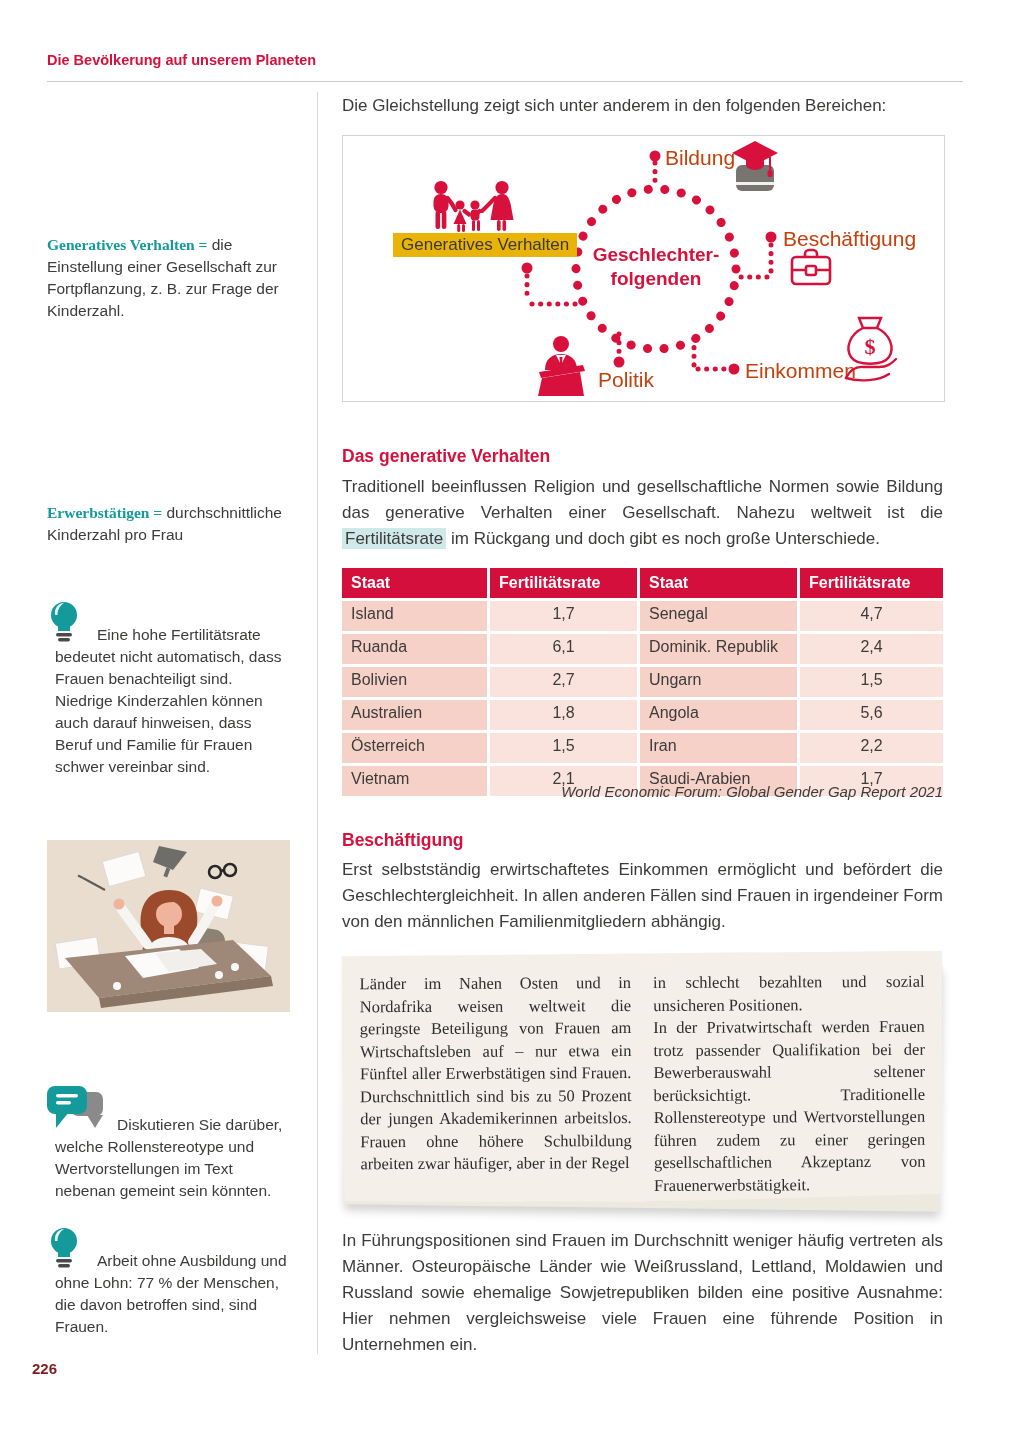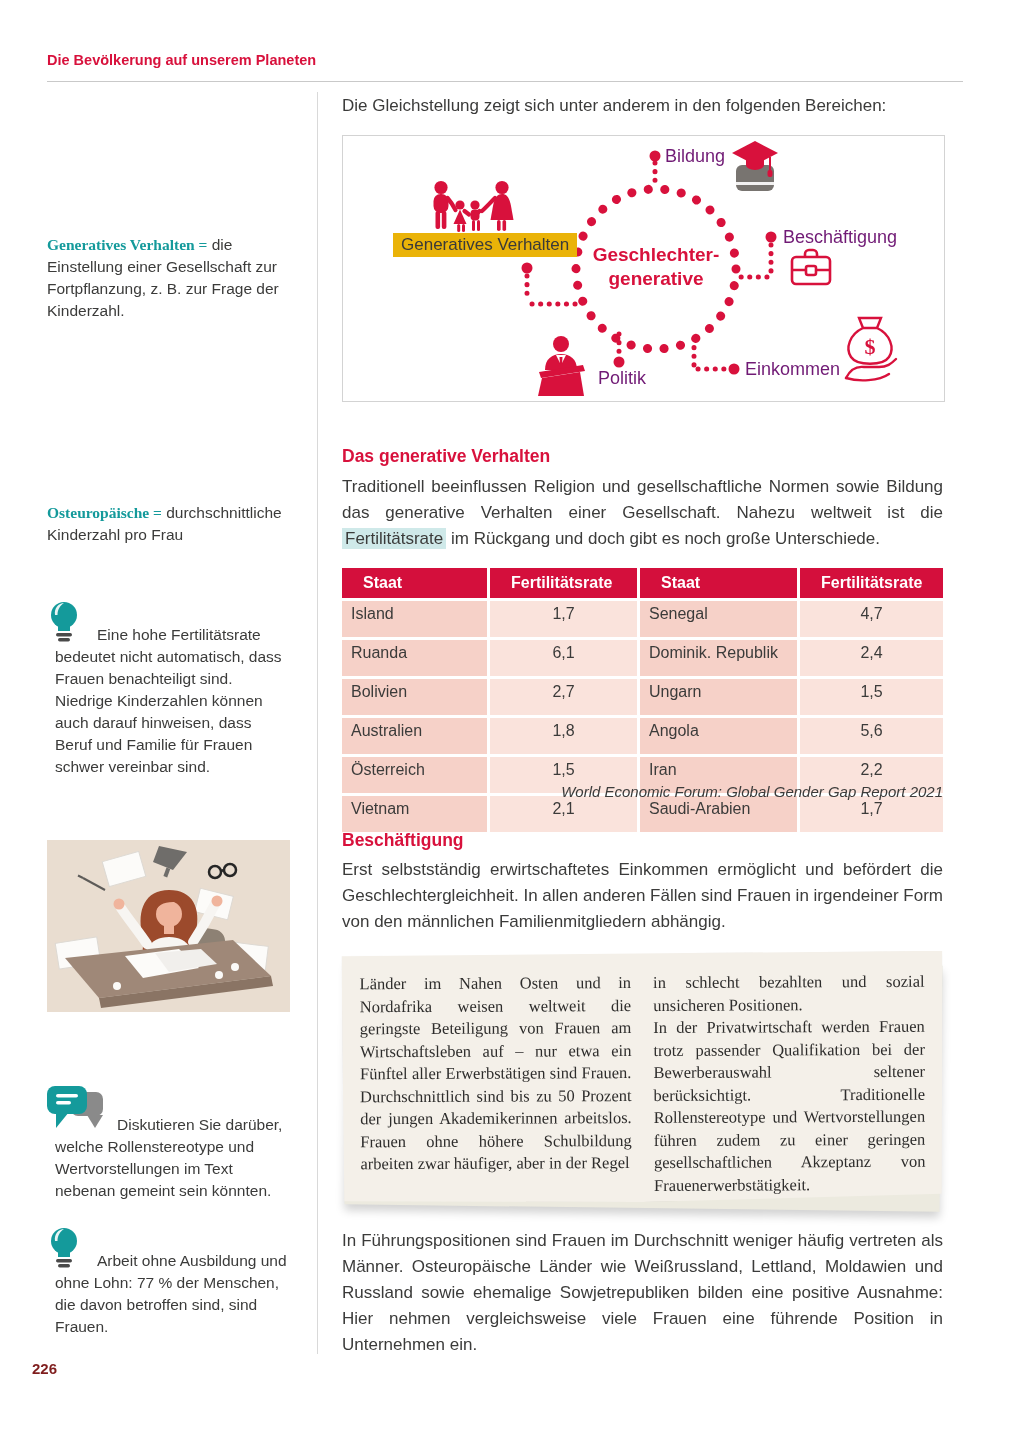--- a/index.html
+++ b/index.html
@@ -23,31 +23,31 @@
 
   
   .mn{left:342px;width:601px;}
   .intro{top:93px;font-size:17px;}
   h2.red{margin:0;font-size:17.5px;font-weight:700;color:#d8113c;}
   .para{margin:0;font-size:17px;line-height:26px;text-align:justify;}
   .hl{background:#cfe9e9;padding:1px 3px;}
 
   
   .diagram{top:135px;height:265px;border:1px solid #d3d3d3;background:#fff;}
-  .dg-label{position:absolute;font-size:18px;color:#701a75;white-space:nowrap;}
+  .dg-label{position:absolute;font-size:21px;color:#c2410c;white-space:nowrap;}
   .gv-label{position:absolute;left:50px;top:97px;background:#eab308;padding:2px 8px;
             font-size:17px;color:#3a3a39;white-space:nowrap;}
   .center-label{position:absolute;left:223px;top:107px;width:180px;text-align:center;
                 color:#d8113c;font-weight:700;font-size:19px;line-height:24px;}
   .dg-icon{position:absolute;}
 
   
   .ftable{top:568px;display:grid;grid-template-columns:145px 147px 157px 143px;gap:3px;background:#fff;}
-  .th{height:30px;line-height:30px;background:#d40f3c;color:#fff;font-weight:700;font-size:16px;padding-left:21px;}
-  .tc{height:36px;line-height:25px;font-size:16px;color:#3b3b3a;}
+  .th{height:30px;line-height:30px;background:#d40f3c;color:#fff;font-weight:700;font-size:16px;padding-left:9px;}
+  .tc{height:30px;line-height:25px;font-size:16px;color:#3b3b3a;}
   .tc.name{background:#f6d1c8;padding-left:9px;}
   .tc.rate{background:#fae3dc;text-align:center;}
   .tsource{top:768px;font-size:15px;font-style:italic;text-align:right;color:#3b3b3a;}
 
   
   .paper-wrap{top:952px;height:250px;}
   .paper-behind{position:absolute;left:4px;top:10px;right:2px;bottom:-6px;background:#eceadf;
                 transform:rotate(.7deg);box-shadow:0 6px 10px rgba(0,0,0,.18);}
   .paper{position:absolute;inset:0;background:#f4f0e9;transform:rotate(-.25deg);
          box-shadow:0 2px 5px rgba(0,0,0,.12);display:flex;gap:22px;padding:20px 18px 14px 18px;
@@ -68,21 +68,21 @@
 
   <div class="abs running-head">Die Bevölkerung auf unserem Planeten</div>
   <div class="abs head-rule"></div>
   <div class="abs col-divider"></div>
 
   <div class="abs sb" style="top:234px;">
     <span class="term">Generatives Verhalten =</span><span> die Einstellung einer Gesellschaft zur Fortpflanzung, z. B. zur Frage der Kinderzahl.</span>
   </div>
 
   <div class="abs sb" style="top:502px;">
-    <span class="term">Osteuropäische =</span><span> durchschnittliche Kinderzahl pro Frau</span>
+    <span class="term">Erwerbstätigen =</span><span> durchschnittliche Kinderzahl pro Frau</span>
   </div>
 
   <div class="abs sb note" style="top:600px;">
     <span class="icon">
       <svg width="36" height="46" viewBox="0 0 36 46">
         <circle cx="17" cy="15" r="13" fill="#149a9b"></circle>
         <path d="M8,15 C7,8 11.5,3 17,3 C13,5.5 10.5,9.5 10.5,15 Z" fill="#ffffff" opacity=".9"></path>
         <rect x="11" y="26" width="12" height="5" fill="#149a9b"></rect>
         <rect x="9" y="33" width="16" height="3.4" rx="1.7" fill="#4a4a4a"></rect>
         <rect x="11" y="38" width="12" height="3.4" rx="1.7" fill="#4a4a4a"></rect>
@@ -183,21 +183,21 @@
         <circle cx="312" cy="20" r="5.5"></circle>
         <circle cx="428" cy="101" r="5.5"></circle>
         <circle cx="391" cy="233" r="5.5"></circle>
         <circle cx="276" cy="226" r="5.5"></circle>
         <circle cx="184" cy="132" r="5.5"></circle>
       </g>
     </svg>
 
     <div class="center-label">
       <span>Geschlechter-</span><br>
-      <span>generative</span>
+      <span>folgenden</span>
     </div>
 
     <div class="dg-label" style="left:322px;top:10px;">Bildung</div>
     <div class="dg-label" style="left:440px;top:91px;">Beschäftigung</div>
     <div class="dg-label" style="left:402px;top:223px;">Einkommen</div>
     <div class="dg-label" style="left:255px;top:232px;">Politik</div>
     <div class="gv-label">Generatives Verhalten</div>
 
     <span class="dg-icon" style="left:388px;top:4px;">
       <svg width="48" height="54" viewBox="0 0 48 54">

